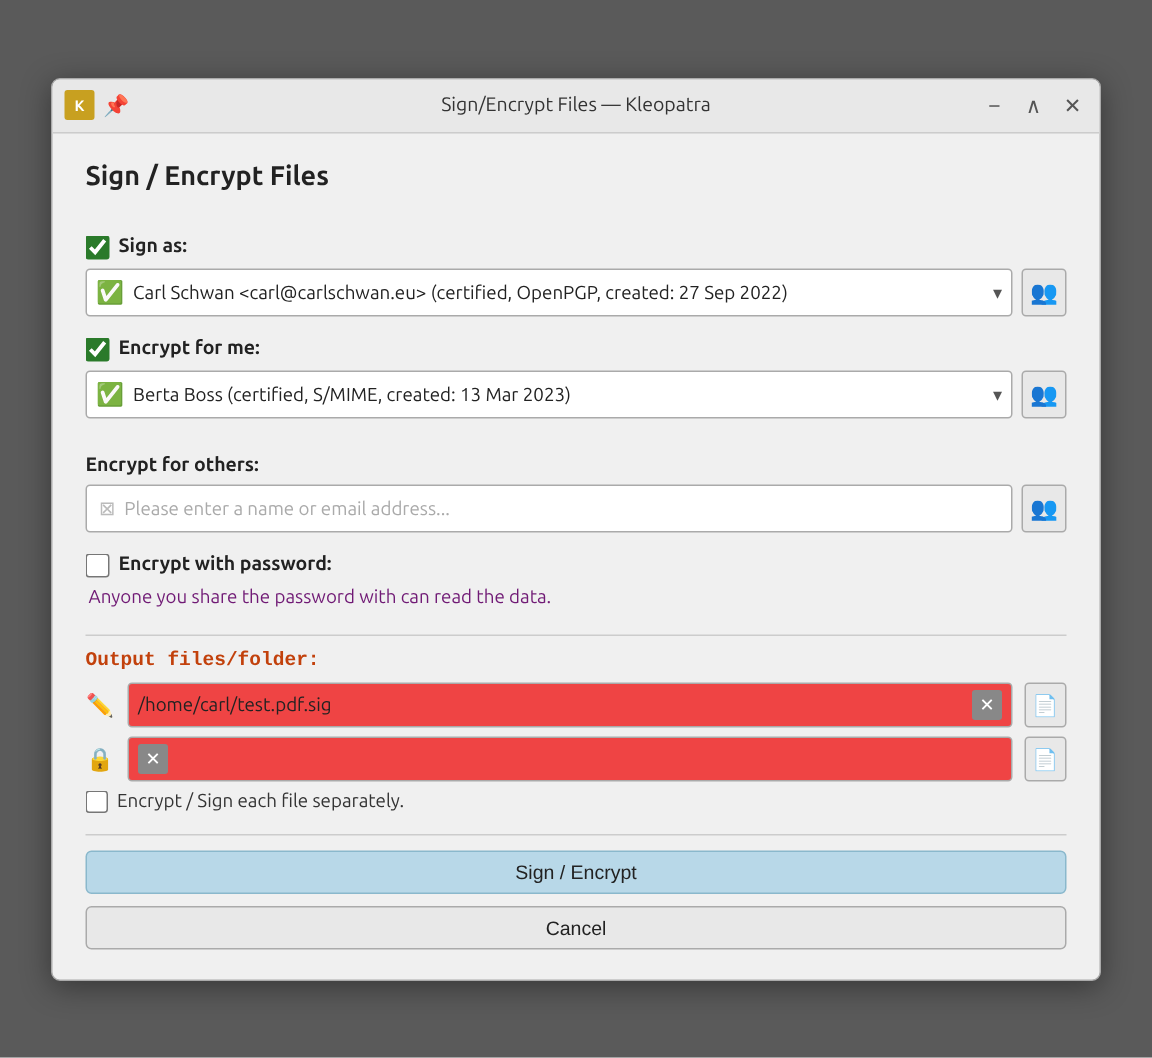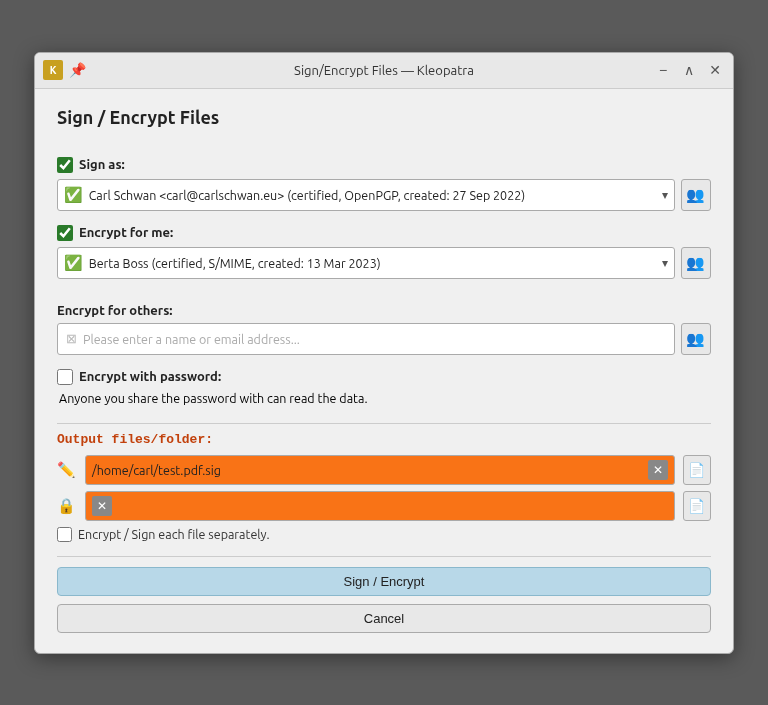--- a/index.html
+++ b/index.html
@@ -204,21 +204,21 @@
     .encrypt-others-wrapper .placeholder-text {
       color: #aaa;
       font-size: 12.5px;
     }
 
     .password-section {
       margin-bottom: 18px;
     }
 
     .password-hint {
-      color: #000000;
+      color: #701a75;
       font-size: 12.5px;
       margin-top: 4px;
       margin-left: 2px;
     }
 
     .divider {
       border: none;
       border-top: 1px solid #ccc;
       margin: 10px 0 8px 0;
     }
@@ -243,21 +243,21 @@
       width: 20px;
       text-align: center;
     }
 
     .file-input-wrapper {
       flex: 1;
       display: flex;
       align-items: center;
       border: 1px solid #aaa;
       border-radius: 3px;
-      background: #f97316;
+      background: #ef4444;
       height: 30px;
       padding: 0 6px;
     }
 
     .file-input-text {
       flex: 1;
       font-size: 12.5px;
       color: #222;
     }
 

